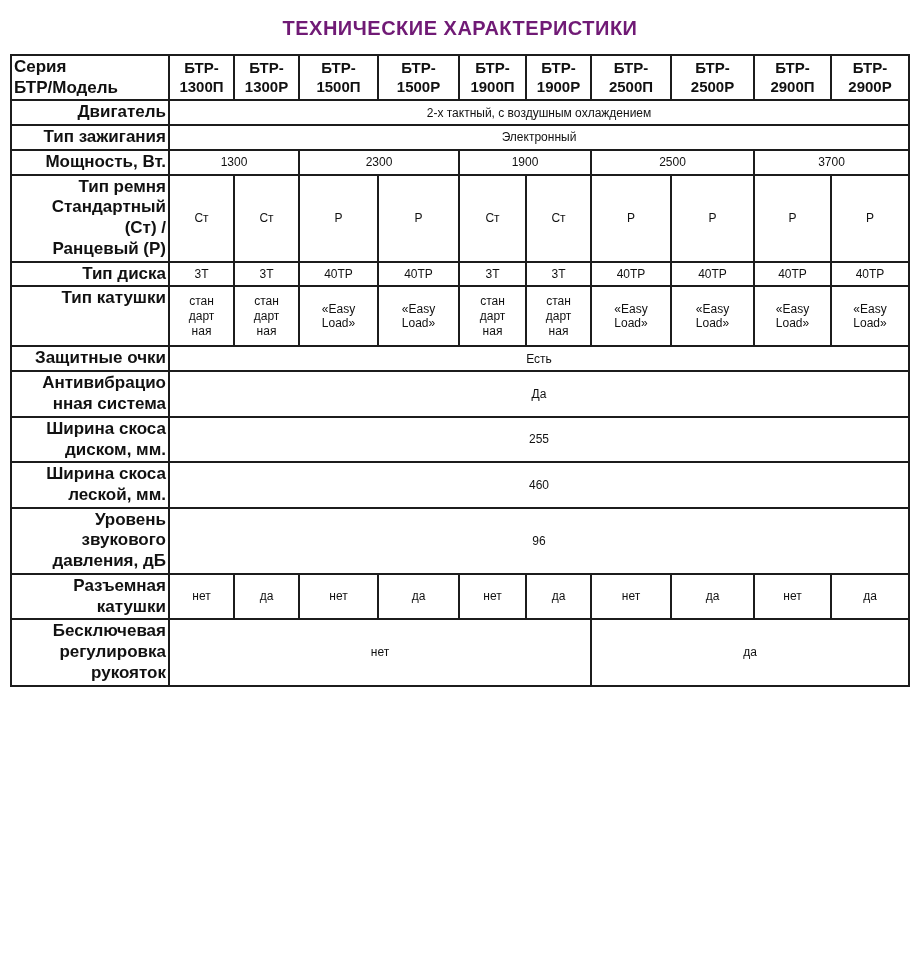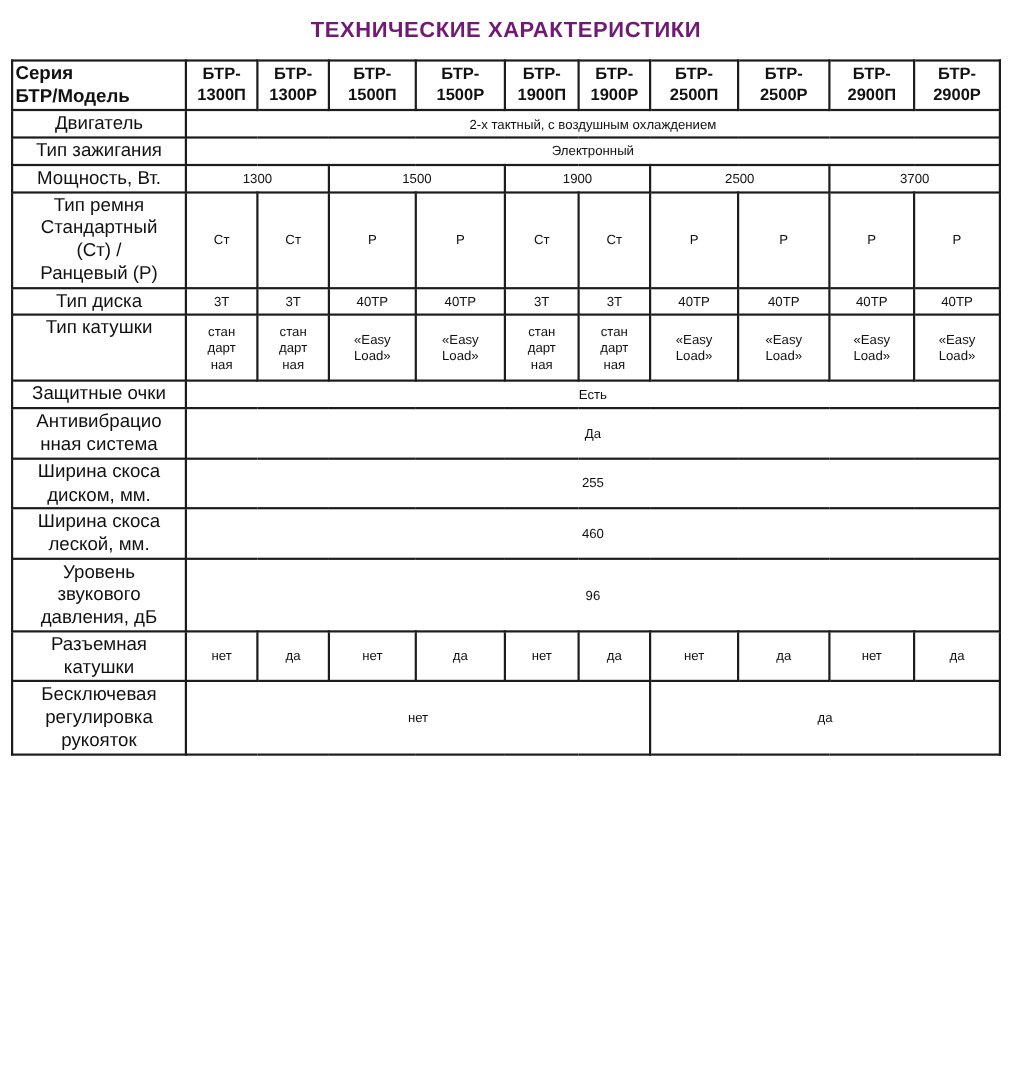--- a/index.html
+++ b/index.html
@@ -33,23 +33,23 @@
   }
   table.spec th, table.spec td {
     border: 2px solid #1c1c1c;
     padding: 1px 2px;
     vertical-align: middle;
     white-space: pre-line;
     line-height: 1.22;
     overflow: hidden;
   }
   th.lbl, td.lbl {
-    text-align: center;
+    text-align: right;
     font-size: 17px;
-    font-weight: normal;
+    font-weight: bold;
     padding-left: 4px;
   }
   th.hdr-lbl {
     text-align: left;
     font-size: 17px;
     font-weight: bold;
     padding-left: 4px;
     margin-left: 36px;
   }
   th.model {
@@ -126,21 +126,21 @@
     </tr>
 
     <tr style="height:23px">
       <td class="lbl">Тип зажигания</td>
       <td class="val" colspan="10">Электронный</td>
     </tr>
 
     <tr style="height:23px">
       <td class="lbl">Мощность, Вт.</td>
       <td class="val" colspan="2">1300</td>
-      <td class="val" colspan="2">1500</td>
+      <td class="val" colspan="2">2300</td>
       <td class="val" colspan="2">1900</td>
       <td class="val" colspan="2">2500</td>
       <td class="val" colspan="2">3700</td>
     </tr>
 
 
     <tr style="height:84px">
       <td class="lbl">Тип ремня
 Стандартный
 (Ст) /

